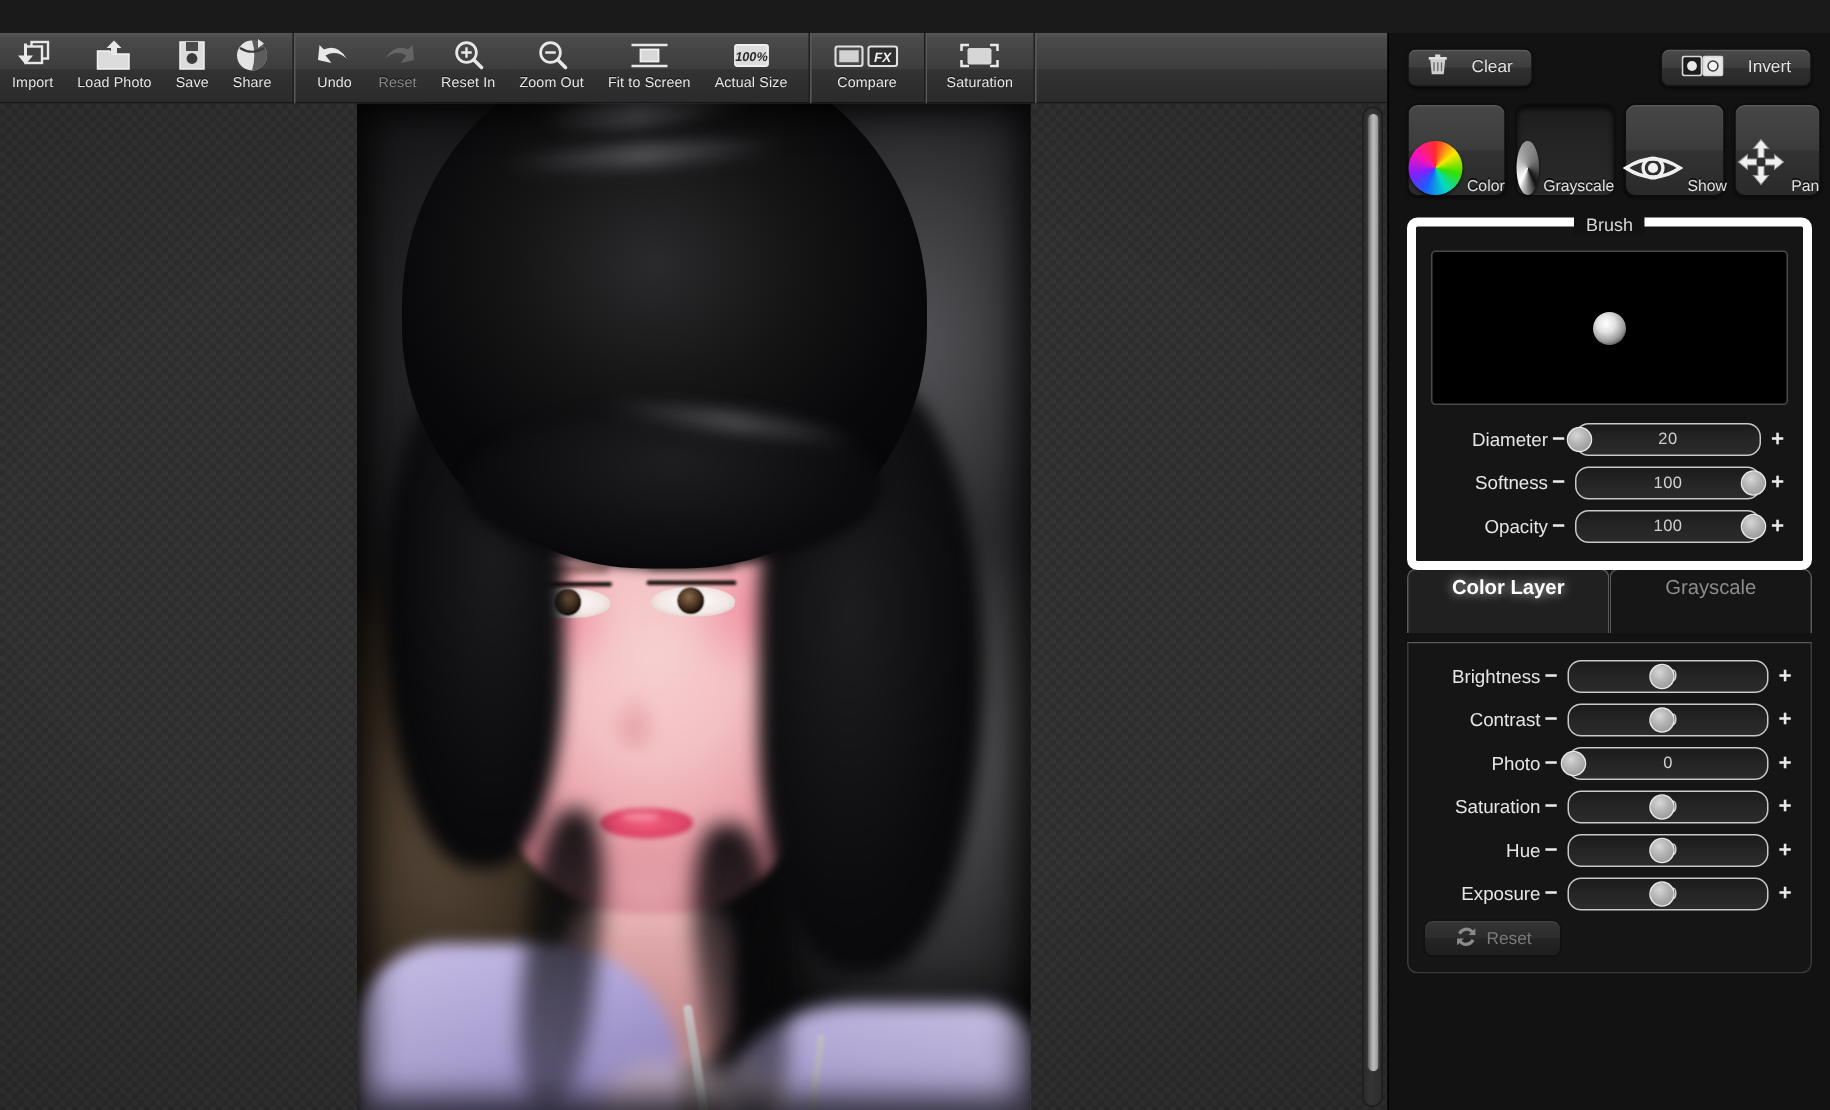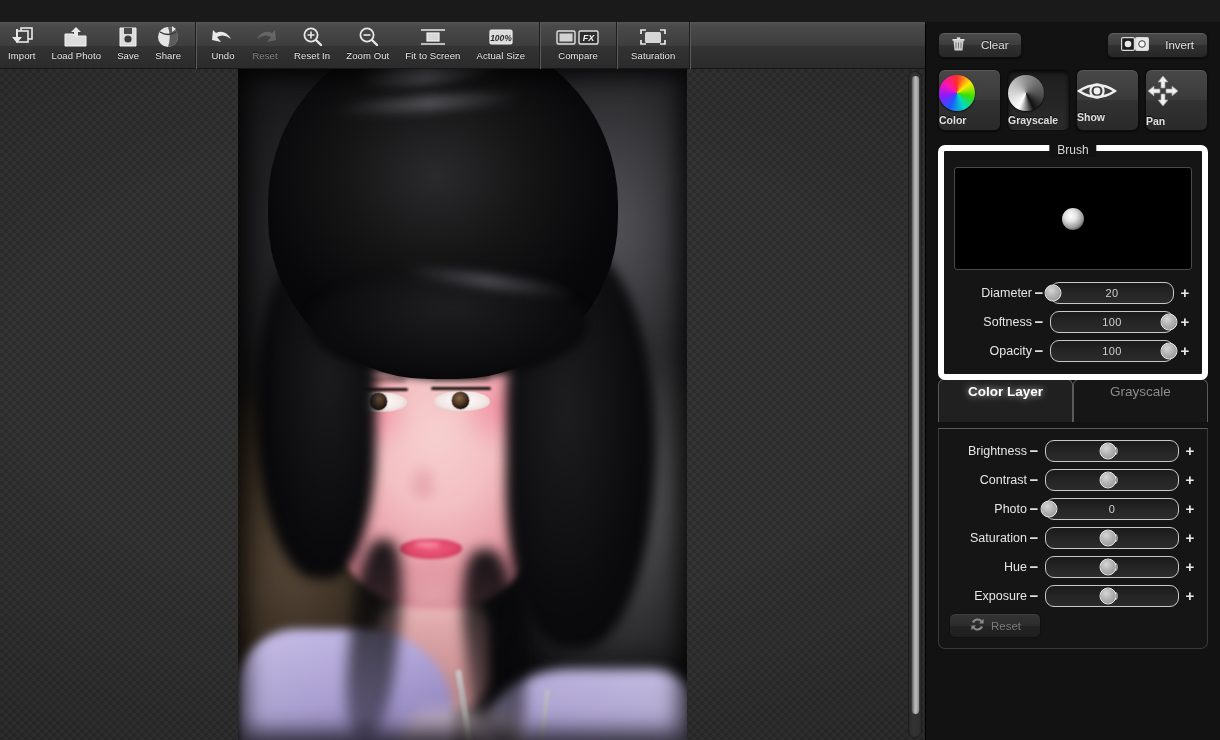--- a/index.html
+++ b/index.html
@@ -192,25 +192,24 @@
     background: linear-gradient(to bottom, #4a4a4a 0%, #3d3d3d 50%, #303030 51%, #272727 100%);
     border: 1px solid #111; border-radius: 6px;
     font-size: 11.5px; color: #e2e2e2; cursor: default;
     box-shadow: inset 0 1px 0 rgba(255,255,255,0.12), 0 1px 2px rgba(0,0,0,0.6);
     text-shadow: 0 -1px 0 rgba(0,0,0,0.7);
   }
 
   .modes { display: flex; gap: 6px; margin-top: 11px; }
   .modebtn {
     width: 67px; height: 62px; border-radius: 7px; cursor: default;
-    display: flex; flex-direction: column; align-items: flex-start; justify-content: center; gap: 3px;
+    display: flex; flex-direction: row; align-items: flex-end; justify-content: center; gap: 3px;
     background: linear-gradient(to bottom, #474747 0%, #3b3b3b 50%, #323232 51%, #2a2a2a 100%);
     border: 1px solid #0d0d0d;
     box-shadow: inset 0 1px 0 rgba(255,255,255,0.1), 0 1px 2px rgba(0,0,0,0.6);
-    font-weight: bold;
   }
   .modebtn.selected {
     background: linear-gradient(to bottom, #1d1d1d 0%, #252525 50%, #2a2a2a 100%);
     box-shadow: inset 0 2px 4px rgba(0,0,0,0.85), inset 0 -1px 0 rgba(255,255,255,0.05);
   }
   .modebtn .mlabel { font-size: 10.5px; color: #e0e0e0; text-shadow: 0 -1px 0 rgba(0,0,0,0.8); }
 
   .wheel { width: 36px; height: 36px; border-radius: 50%; box-shadow: 0 1px 2px rgba(0,0,0,0.8); }
   .wheel-color {
     background: conic-gradient(#ff2d2d, #ffe800, #37e000, #00d9c6, #1b5cff, #8a1bff, #ff12b0, #ff2d2d);

